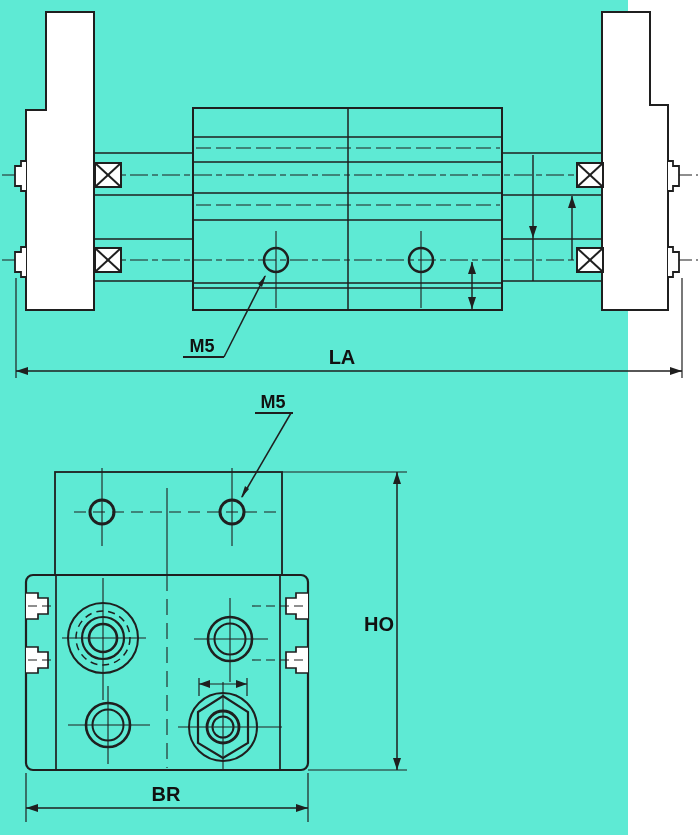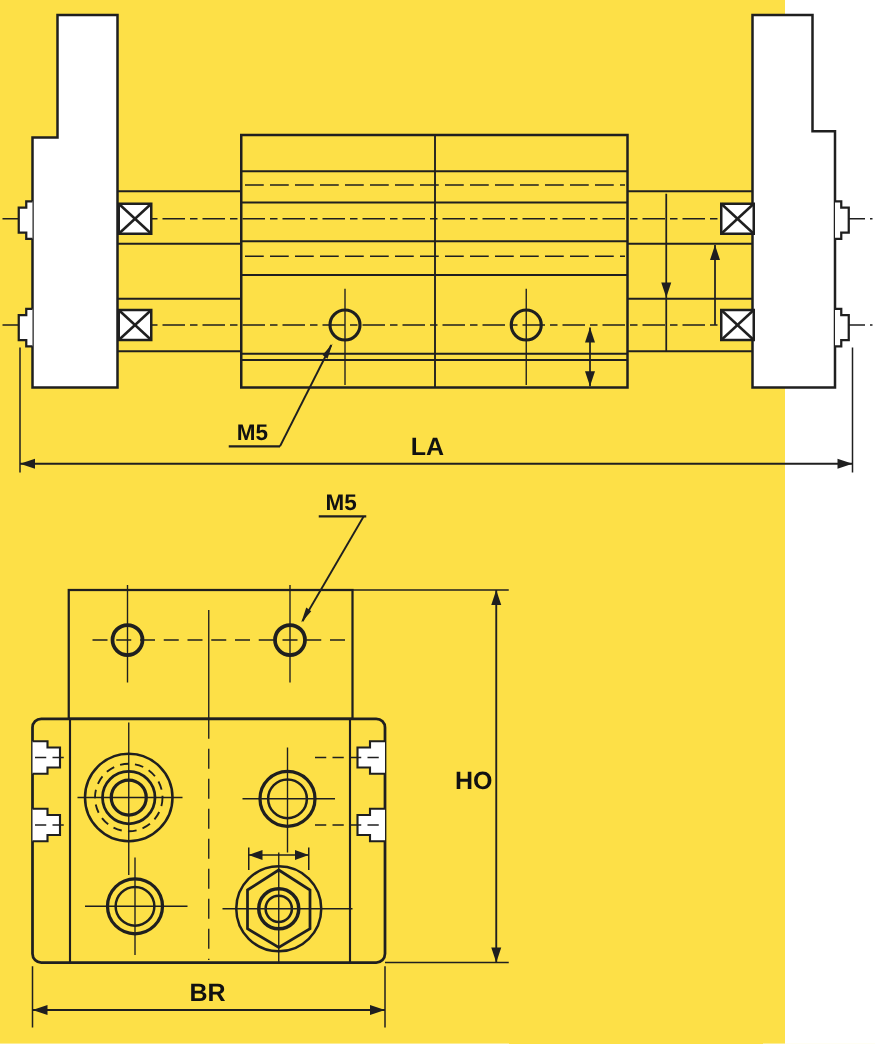--- a/index.html
+++ b/index.html
@@ -4,21 +4,21 @@
 <style>
   html, body {
     margin: 0;
     padding: 0;
     background: #ffffff;
   }
   #canvas {
     position: relative;
     width: 628px;
     height: 835px;
-    background: #fde047;
+    background: #5eead4;
     font-family: "Liberation Sans", sans-serif;
   }
   svg { display: block; }
   .lbl {
     font-family: "Liberation Sans", sans-serif;
     font-weight: bold;
     fill: #111111;
   }
   .lbl-big { font-size: 20px; }
   .lbl-med { font-size: 18px; }

